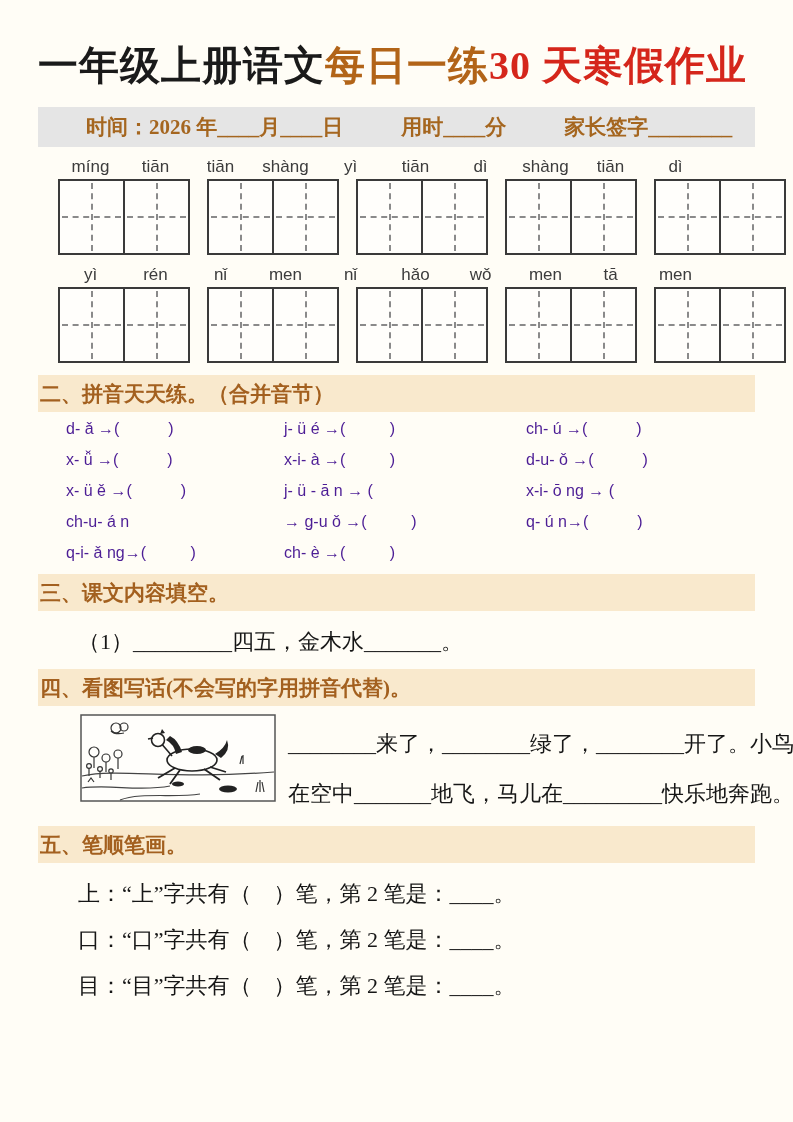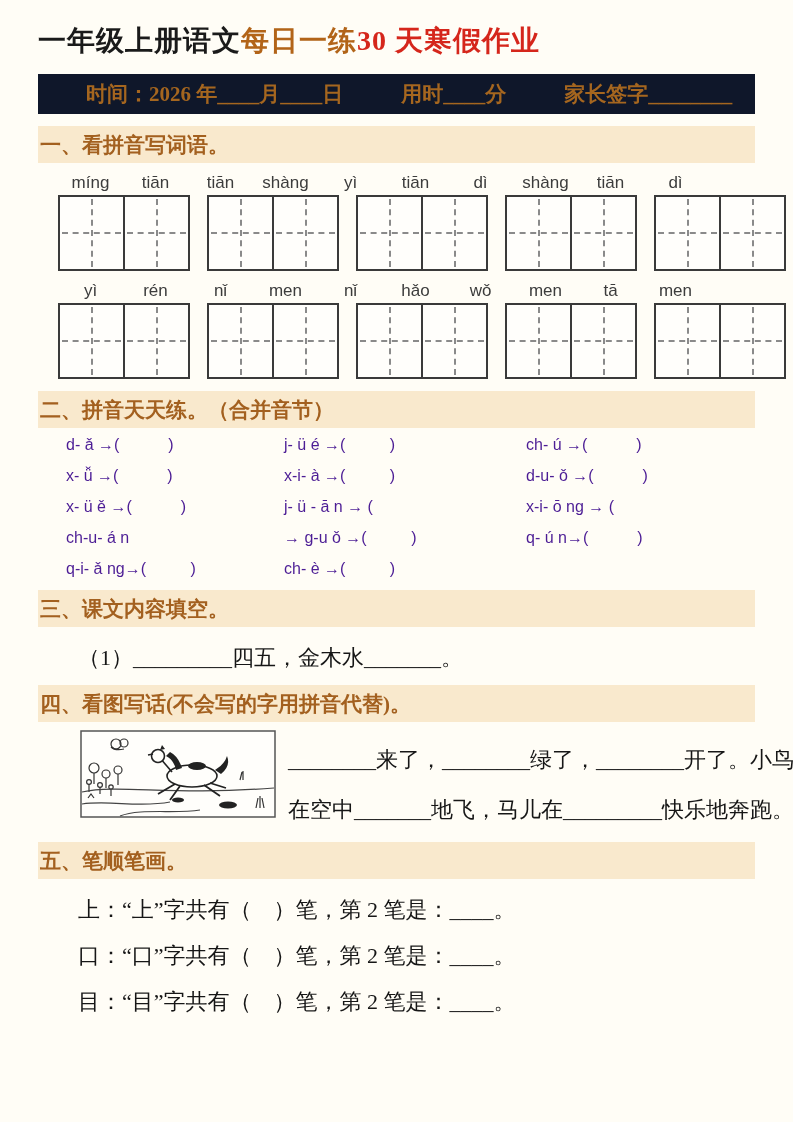--- a/index.html
+++ b/index.html
@@ -6,32 +6,32 @@
   body{
     width:793px;height:1122px;
     background:#fffdf6;
     font-family:"Liberation Sans","DejaVu Sans",sans-serif;
     color:#222;
     overflow:hidden;
   }
   .page{padding:10px 38px 0 38px;}
   
   .title{
-    margin-top:12px;
-    font-size:28px;font-weight:900;letter-spacing:1px;
+    margin-top:28px;
+    font-size:40px;font-weight:900;letter-spacing:1px;
     white-space:nowrap;
     font-family:"Liberation Serif","DejaVu Serif",serif;
   }
   .title .t-black{color:#1a1a1a;}
   .title .t-gold{color:#b26418;}
   .title .t-red{color:#d5261b;}
   
   .meta{
     margin-top:14px;
-    background:#0f172a;
+    background:#e5e5e5;
     padding:6px 10px 6px 48px;
     display:flex;gap:58px;
     font-size:21px;font-weight:700;color:#a5661f;
     font-family:"Liberation Serif","DejaVu Serif",serif;
     white-space:nowrap;
   }
   
   .band{
     margin-top:12px;
     background:#f9e9cd;
@@ -86,21 +86,20 @@
   <div class="title">
     <span class="t-black">一年级上册语文</span><span class="t-gold">每日一练</span><span class="t-red">30 天寒假作业</span>
   </div>
 
   <div class="meta">
     <span>时间：2026 年____月____日</span>
     <span>用时____分</span>
     <span>家长签字________</span>
   </div>
 
-  <div class="band">一、看拼音写词语。</div>
 
   <div class="pinyin-row">
     <div class="pinyin-pair">
         <span>míng</span>
         <span>tiān</span>
       </div>
     <div class="pinyin-pair">
         <span>tiān</span>
         <span>shàng</span>
       </div>

